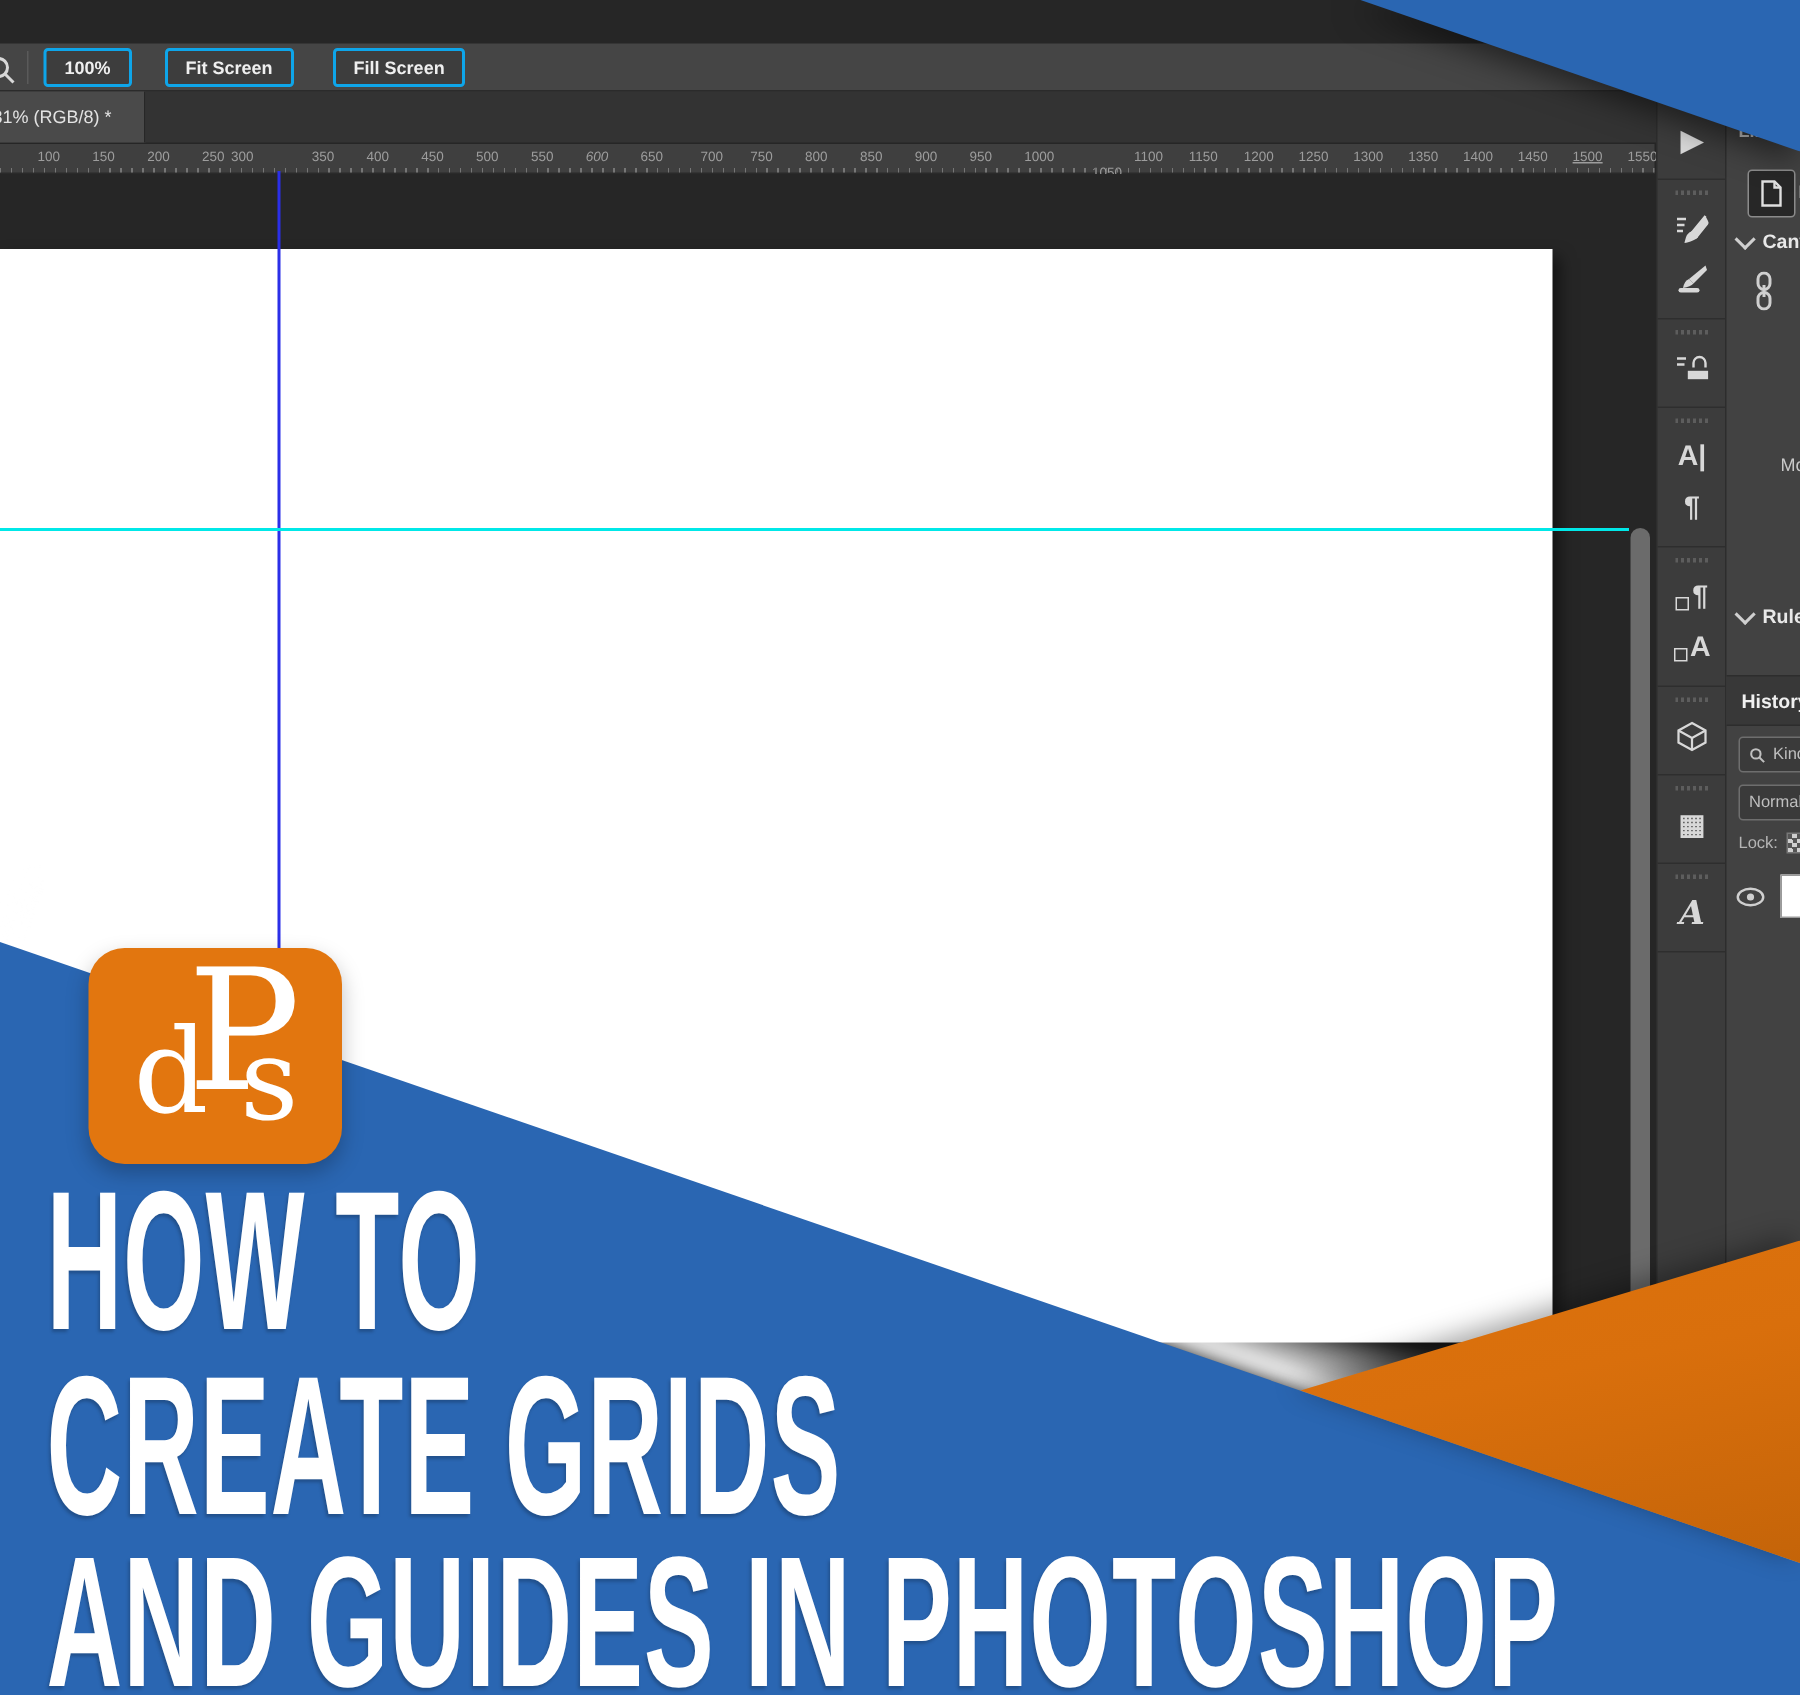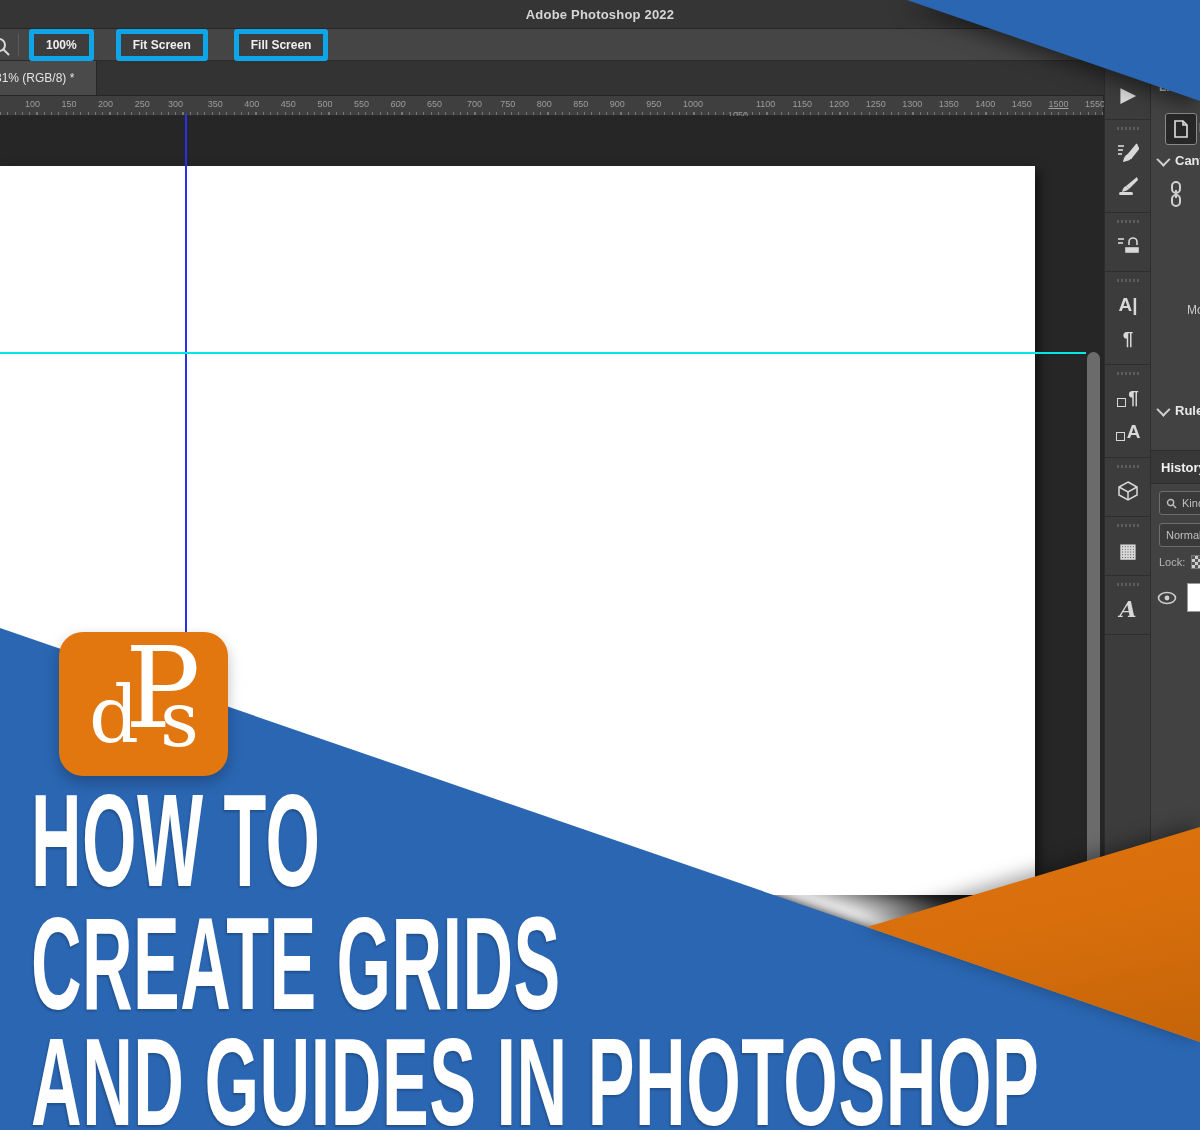--- a/index.html
+++ b/index.html
@@ -15,21 +15,21 @@
   .options-bar{left:0;top:29px;width:1200px;height:31px;background:#454545;
     border-bottom:1px solid #2b2b2b;display:flex;align-items:center;}
   .tool-badge{width:14px;height:22px;margin-left:-4px;position:relative;}
   .tool-badge svg{position:absolute;left:-6px;top:2px;}
   .opt-sep{width:1px;height:22px;background:#5a5a5a;margin:0 10px 0 8px;}
   .chk-row{display:flex;align-items:center;gap:0;}
   .chk{display:flex;align-items:center;margin-right:22px;}
   .chk .box{width:12px;height:12px;border:1px solid #9a9a9a;border-radius:2px;background:transparent;margin-right:7px;}
   .chk .lbl{color:#e2e2e2;font-size:12px;font-weight:bold;}
   .opt-btn{height:22px;padding:0 12px;display:flex;align-items:center;justify-content:center;
-    background:#3d3d3d;border:5px solid #0ea5e9;border-radius:3px;color:#efefef;
+    background:#3d3d3d;border:2px solid #0ea5e9;border-radius:3px;color:#efefef;
     font-size:12px;font-weight:bold;margin-right:26px;}
   .zoom-field{margin-right:22px;}
 
   .tab-bar{left:0;top:61px;width:1200px;height:34px;background:#333333;border-bottom:1px solid #262626;}
   .doc-tab{position:absolute;left:0;top:0;height:34px;width:96px;background:#4a4a4a;
     border-right:1px solid #272727;overflow:hidden;display:flex;align-items:center;}
   .doc-tab span{color:#e3e3e3;font-size:12px;white-space:nowrap;margin-left:-5px;}
 
   .ruler{left:0;top:96px;width:1103px;height:19px;background:#3f3f3f;border-bottom:1px solid #2a2a2a;}
   .ruler::after{content:"";position:absolute;left:0;bottom:0;width:100%;height:3px;
@@ -101,23 +101,20 @@
     text-shadow:-2px 2px 3px rgba(0,0,0,.22);}
   .hline.l0{top:775px;font-size:132px;transform:scale(.53,1);}
   .hline.l1{top:898px;font-size:132px;transform:scale(.53,1);}
   .hline.l2{top:1020px;font-size:124px;transform:scale(.565,1);}
 </style>
 </head>
 <body>
 
 <div class="stage">
 
-  <div class="abs title-bar">
-    <span>Adobe Photoshop 2022</span>
-  </div>
 
   <div class="abs options-bar">
     <div class="tool-badge">
       <svg width="22" height="22" viewBox="0 0 22 22">
           <circle cx="9" cy="9" r="6" fill="none" stroke="#d8d8d8" stroke-width="2"></circle>
           <line x1="13.5" y1="13.5" x2="19" y2="19" stroke="#d8d8d8" stroke-width="2"></line>
         </svg>
     </div>
     <div class="opt-sep"></div>
     <div class="opt-btn zoom-field">100%</div>
@@ -129,21 +126,21 @@
     <div class="doc-tab">
       <span>31% (RGB/8) *</span>
     </div>
   </div>
 
   <div class="abs ruler" id="rulerTop">
       <span class="rtick" style="left: 25px; text-align: right;">100</span>
       <span class="rtick" style="left: 61.55px;">150</span>
       <span class="rtick" style="left: 98.1px;">200</span>
       <span class="rtick" style="left: 134.65px;">250</span>
-      <span class="rtick" style="left: 168px;">300</span>
+      <span class="rtick" style="left: 154px;">300</span>
       <span class="rtick" style="left: 207.75px;">350</span>
       <span class="rtick" style="left: 244.3px;">400</span>
       <span class="rtick" style="left: 280.85px; text-align: center;">450</span>
       <span class="rtick" style="left: 317.4px;">500</span>
       <span class="rtick" style="left: 353.95px;">550</span>
       <span class="rtick" style="left: 390.5px; font-style: italic;">600</span>
       <span class="rtick" style="left: 427.05px;">650</span>
       <span class="rtick" style="left: 467px; text-align: center;">700</span>
       <span class="rtick" style="left: 500.15px;">750</span>
       <span class="rtick" style="left: 536.7px;">800</span>

